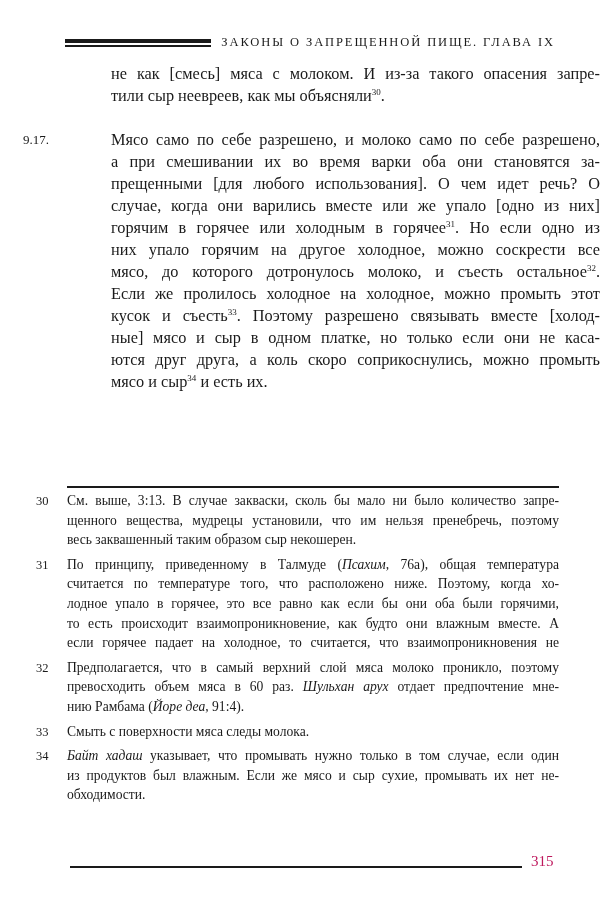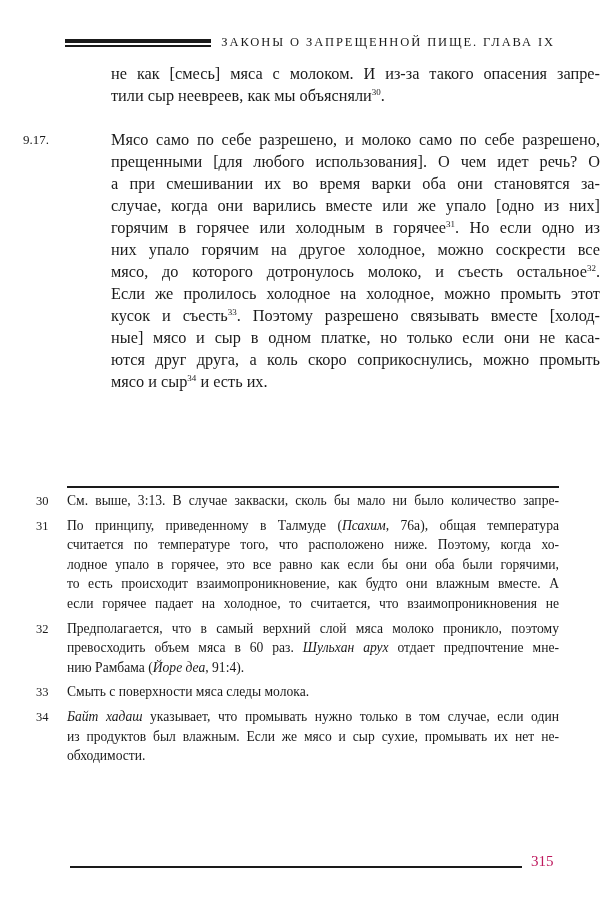--- a/index.html
+++ b/index.html
@@ -158,40 +158,42 @@
 
 <div class="main-text cont-para">
   <span class="line">не как [смесь] мяса с молоком. И из-за такого опасения запре-</span>
   <span class="line last"><span>тили сыр неевреев, как мы объясняли</span><sup>30</sup><span>.</span></span>
 </div>
 
 <div class="section-num">9.17.</div>
 
 <div class="main-text section-para">
   <span class="line">Мясо само по себе разрешено, и молоко само по себе разрешено,</span>
+  <span class="line">а при смешивании их во время варки оба они становятся за-</span>
   <span class="line">прещенными [для любого использования]. О чем идет речь? О</span>
-  <span class="line">а при смешивании их во время варки оба они становятся за-</span>
   <span class="line">случае, когда они варились вместе или же упало [одно из них]</span>
   <span class="line"><span>горячим в горячее или холодным в горячее</span><sup>31</sup><span>. Но если одно из</span></span>
   <span class="line">них упало горячим на другое холодное, можно соскрести все</span>
   <span class="line"><span>мясо, до которого дотронулось молоко, и съесть остальное</span><sup>32</sup><span>.</span></span>
   <span class="line">Если же пролилось холодное на холодное, можно промыть этот</span>
   <span class="line"><span>кусок и съесть</span><sup>33</sup><span>. Поэтому разрешено связывать вместе [холод-</span></span>
   <span class="line">ные] мясо и сыр в одном платке, но только если они не каса-</span>
   <span class="line">ются друг друга, а коль скоро соприкоснулись, можно промыть</span>
   <span class="line last"><span>мясо и сыр</span><sup>34</sup><span> и есть их.</span></span>
 </div>
 
 <div class="fn-rule"></div>
 
 <div class="footnotes">
   <div class="fn">
     <span class="fn-num">30</span>
     <div class="fn-body">
       <span class="line">См. выше, 3:13. В случае закваски, сколь бы мало ни было количество запре-</span>
+      <span class="line">щенного вещества, мудрецы установили, что им нельзя пренебречь, поэтому</span>
+      <span class="line last">весь заквашенный таким образом сыр некошерен.</span>
     </div>
   </div>
 
   <div class="fn">
     <span class="fn-num">31</span>
     <div class="fn-body">
       <span class="line"><span>По принципу, приведенному в Талмуде (</span><i>Псахим</i><span>, 76а), общая температура</span></span>
       <span class="line">считается по температуре того, что расположено ниже. Поэтому, когда хо-</span>
       <span class="line">лодное упало в горячее, это все равно как если бы они оба были горячими,</span>
       <span class="line">то есть происходит взаимопроникновение, как будто они влажным вместе. А</span>

